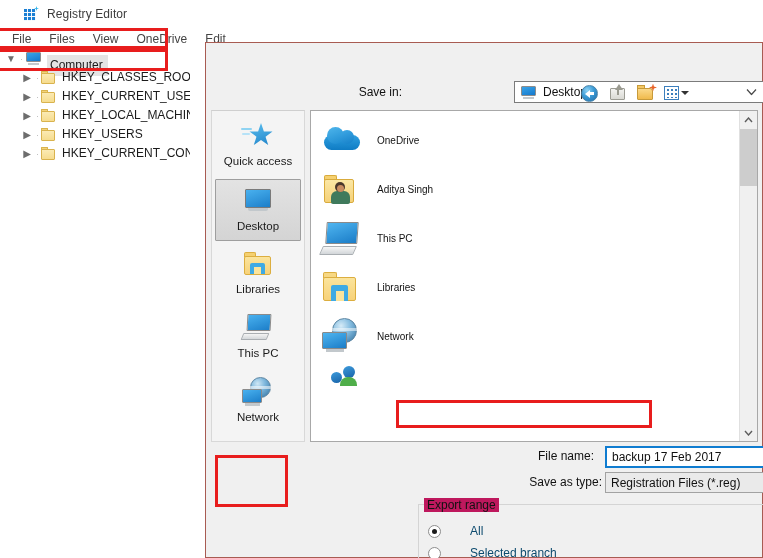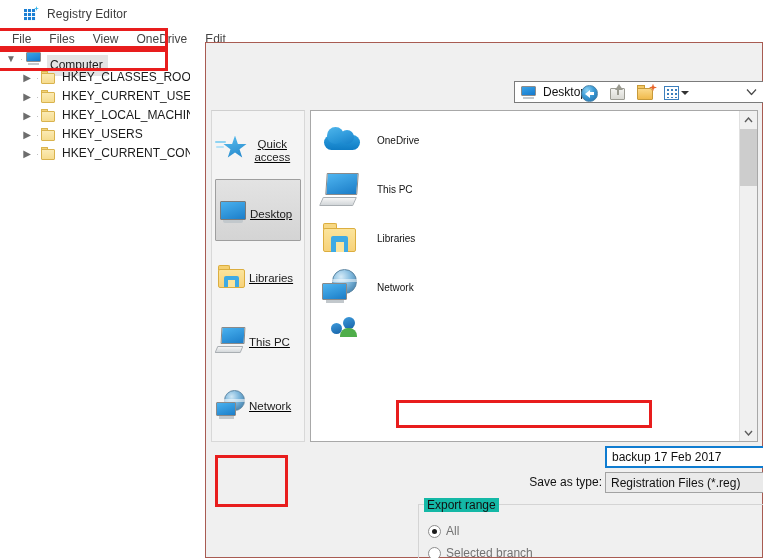--- a/index.html
+++ b/index.html
@@ -313,26 +313,25 @@
     width: 94px; height: 332px;
     background: #f4f4f4;
     border: 1px solid #d8d8d8;
     border-top: 1px solid #cfcfcf;
     box-sizing: border-box;
     padding-top: 4px;
   }
   .place {
     width: 86px; height: 62px;
     margin: 0 auto 2px auto;
-    display: flex; 
+    display: flex; flex-direction: column;
     align-items: center; justify-content: flex-start;
     padding-top: 6px;
     box-sizing: border-box;
     cursor: default;
-    text-decoration: underline;
   }
   .place.selected {
     background: linear-gradient(180deg,#e3e3e3 0%,#d4d4d4 100%);
     border: 1px solid #9e9e9e;
     border-radius: 1px;
   }
   .place-label {
     font-size: 11.5px; color: #1b1b1b;
     margin-top: 3px; text-align: center;
     line-height: 13px;
@@ -684,30 +683,31 @@
 
   
   #exportgroup {
     position: absolute; left: 212px; top: 461px;
     width: 540px; height: 88px;
     border: 1px solid #d4d4d4;
     box-sizing: border-box;
   }
   #exportgroup-legend {
     position: absolute; left: 218px; top: 455px;
-    background: #14b8a6;
+    background: #be185d;
     padding: 0 3px;
     font-size: 12px; color: #111;
     z-index: 5;
   }
   .radio-row {
     position: absolute;
     display: flex; align-items: center;
-    font-size: 12px; color: #737373;
+    font-size: 12px; color: #0c4a6e;
     cursor: default;
+    gap: 24px;
   }
   #radio-all { left: 222px; top: 481px; }
   #radio-branch { left: 222px; top: 503px; }
   .radio-mark {
     width: 13px; height: 13px; border-radius: 50%;
     background: #fff;
     border: 1px solid #8d8d8d;
     box-sizing: border-box;
     position: relative;
     margin-right: 5px;
@@ -797,20 +797,21 @@
         </span>
       <span class="tree-label">HKEY_CURRENT_CONFIG</span>
     </div>
   </div>
 </div>
 
 <div id="dialog">
 
 
   <div id="saveinrow">
+    <span id="saveinlabel">Save in:</span>
     <div id="savein-combo">
       <span class="monitor-ico">
         <span class="screen"></span>
           <span class="base"></span>
       </span>
       <span id="savein-text">Desktop</span>
       <span class="combo-arrow">
         <svg width="11" height="7" viewBox="0 0 11 7">
             <path d="M1 1 L5.5 6 L10 1" stroke="#4a4a4a" stroke-width="1.2" fill="none"></path>
           </svg>
@@ -889,20 +890,30 @@
       <div class="fileitem">
         <span class="file-ico">
           <span class="od-c1"></span>
             <span class="od-c2"></span>
             <span class="od-c3"></span>
         </span>
         <span class="file-label">OneDrive</span>
       </div>
       <div class="fileitem">
         <span class="file-ico">
+          <span class="uf-tab"></span>
+            <span class="uf-body"></span>
+            <span class="uf-body2"></span>
+            <span class="uf-head"></span>
+            <span class="uf-face"></span>
+        </span>
+        <span class="file-label">Aditya Singh</span>
+      </div>
+      <div class="fileitem">
+        <span class="file-ico">
           <span class="lp-screen"></span>
             <span class="lp-kb"></span>
         </span>
         <span class="file-label">This PC</span>
       </div>
       <div class="fileitem">
         <span class="file-ico">
           <span class="llb-tab"></span>
             <span class="llb-body"></span>
             <span class="llb-inner"></span>
@@ -939,20 +950,21 @@
       </span>
       <span id="sb-thumb"></span>
       <span class="sb-arrow" id="sb-down">
         <svg width="9" height="6" viewBox="0 0 9 6">
             <path d="M1 1 L4.5 5 L8 1" stroke="#5d5d5d" stroke-width="1.4" fill="none"></path>
           </svg>
       </span>
     </div>
   </div>
 
+  <span class="form-label" id="lbl-filename">File name:</span>
   <div id="filename-field">
     <span id="filename-value">backup 17 Feb 2017</span>
 
   </div>
 
   <span class="form-label" id="lbl-savetype">Save as type:</span>
   <div id="savetype-field">
     <span id="savetype-value">Registration Files (*.reg)</span>
 
   </div>

